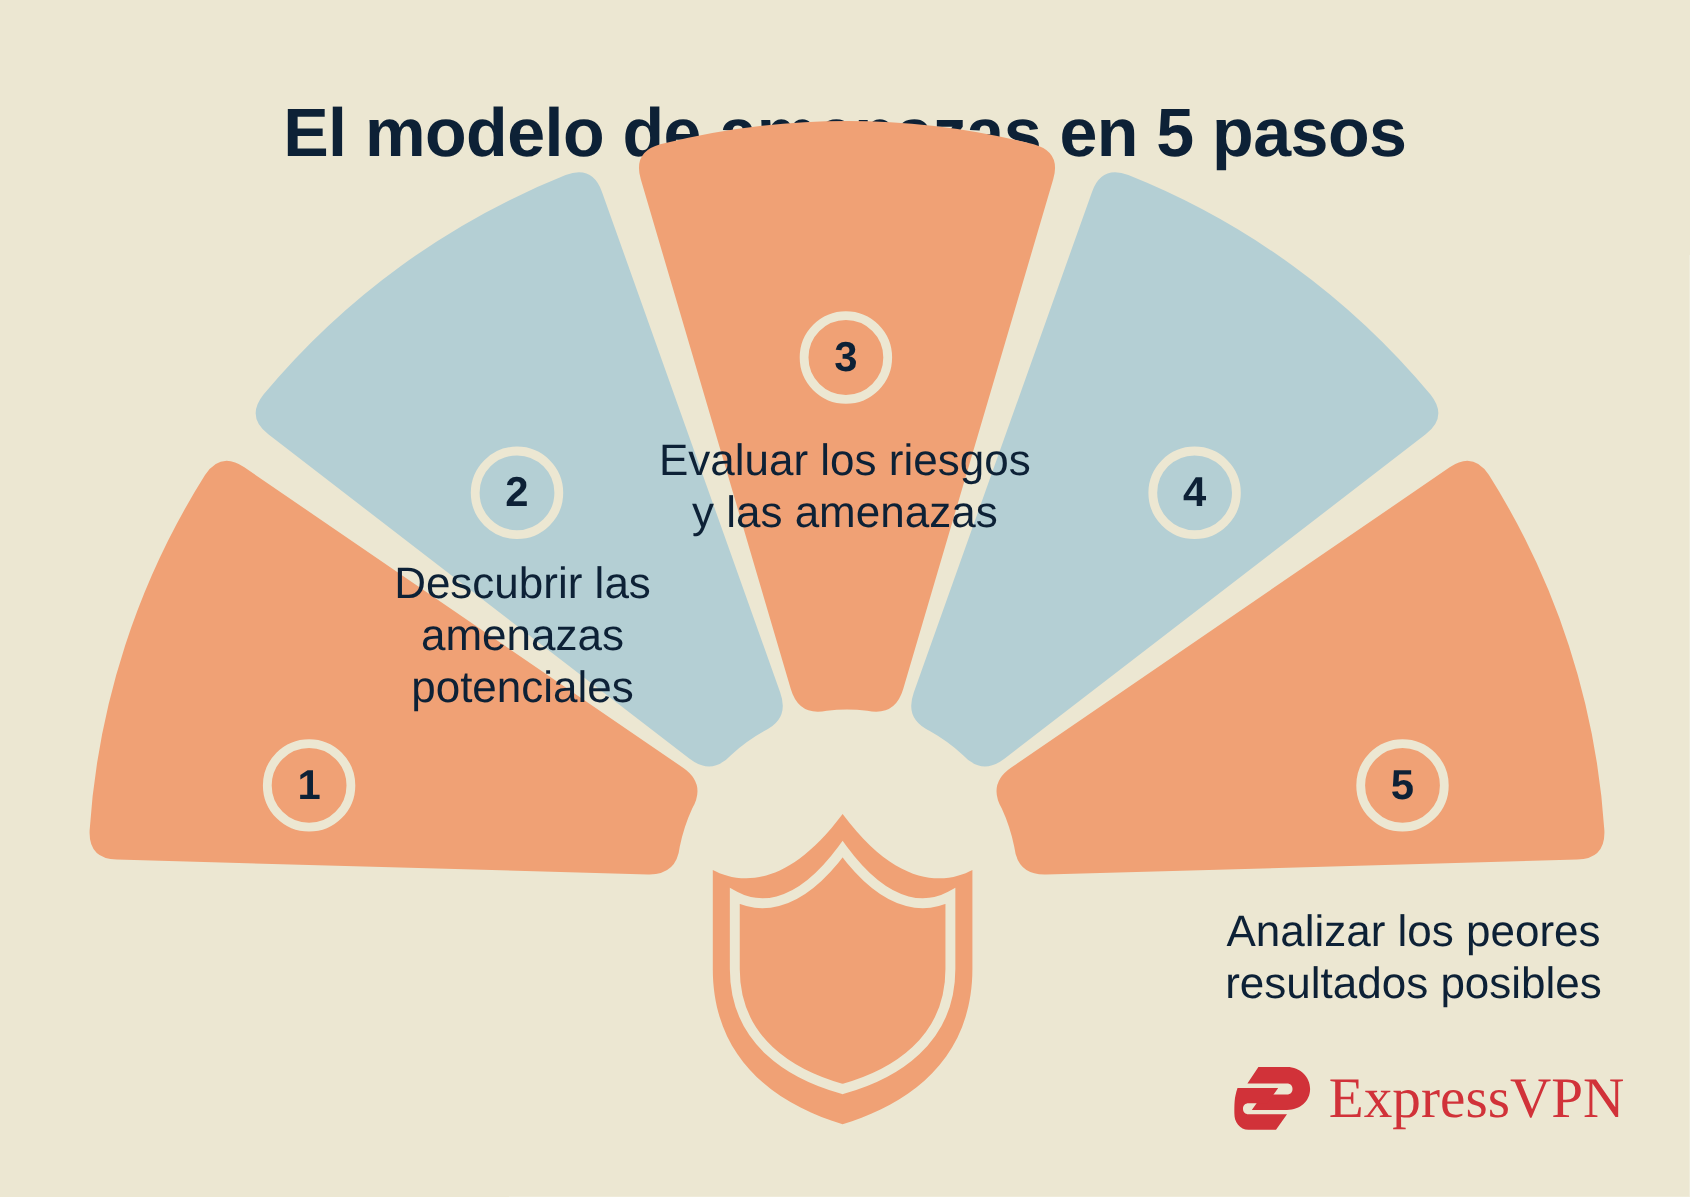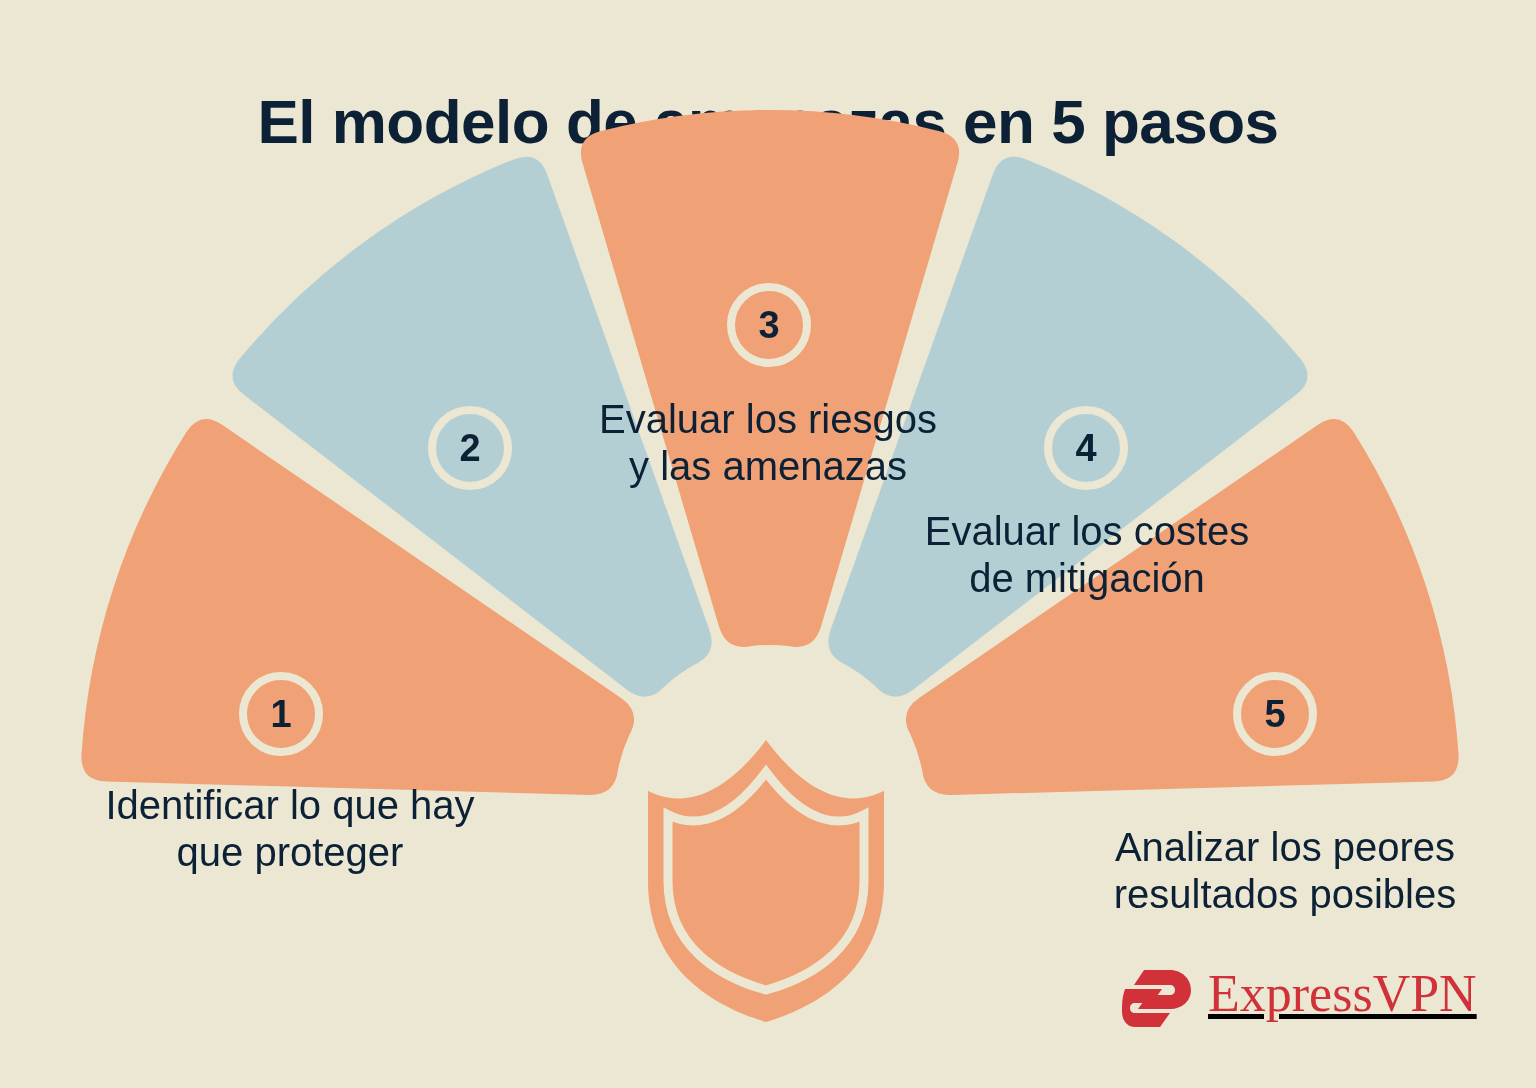--- a/index.html
+++ b/index.html
@@ -60,23 +60,22 @@
     color: #0d2136;
     font-size: 38px;
     font-weight: bold;
     font-family: "Liberation Sans", sans-serif;
   }
   #logo {
     position: absolute;
     left: 1122px;
     top: 968px;
     display: flex;
-    align-items: flex-start;
+    align-items: center;
     gap: 14px;
-    text-decoration: underline;
   }
   #logo-word {
     color: #d13239;
     font-family: "Liberation Serif", serif;
     font-size: 52px;
     line-height: 1;
     letter-spacing: 0px;
   }
 </style>
 </head>
@@ -101,38 +100,37 @@
       </g>
     <g id="shield-group">
       <path id="shield-outer" d="M 766 740 C 712.9 811.3 669.24 802 648 790.84 L 648 881 C 648 965.6 709.36 1005.08 766 1022 C 822.64 1005.08 884 965.6 884 881 L 884 790.84 C 862.76 802 819.1 811.3 766 740 Z" fill="#f0a175"></path>
       <path id="shield-ring" d="M 766 772 C 721.9 831.8 685.64 824 668 814.64 L 668 881 C 668 946.4 718.96 976.92 766 990 C 813.04 976.92 864 946.4 864 881 L 864 814.64 C 846.36 824 810.1 831.8 766 772 Z" fill="none" stroke="#ece7d2" stroke-width="9"></path>
     </g>
   </svg>
 
   <div class="badge" style="left:239px; top:672px;">
     <span>1</span>
   </div>
-  <div class="seg-label" style="left:100px; top:782px; width:380px;">Identificar lo que hay
-que proteger</div>
 
   <div class="badge" style="left:428px; top:406px;">
     <span>2</span>
   </div>
+  <div class="seg-label" style="left:310px; top:508px; width:330px;">Descubrir las
+amenazas
+potenciales</div>
 
   <div class="badge" style="left:727px; top:283px;">
     <span>3</span>
   </div>
   <div class="seg-label" style="left:598px; top:396px; width:340px;">Evaluar los riesgos
 y las amenazas</div>
 
   <div class="badge" style="left:1044px; top:406px;">
     <span>4</span>
   </div>
-  <div class="seg-label" style="left:917px; top:508px; width:340px;">Evaluar los costes
-de mitigación</div>
 
   <div class="badge" style="left:1233px; top:672px;">
     <span>5</span>
   </div>
   <div class="seg-label" style="left:1090px; top:824px; width:390px;">Analizar los peores
 resultados posibles</div>
 
   <div id="logo">
     <svg width="72" height="62" viewBox="0 0 72 62">
       <path d="M22 2 H48 C60 2 69 11 69 22 C69 33 60 41 48 41 H16 L26 27 H48 C51 27 53 25 53 22 C53 19 51 17 48 17 H12 Z" fill="#d13239"></path>

